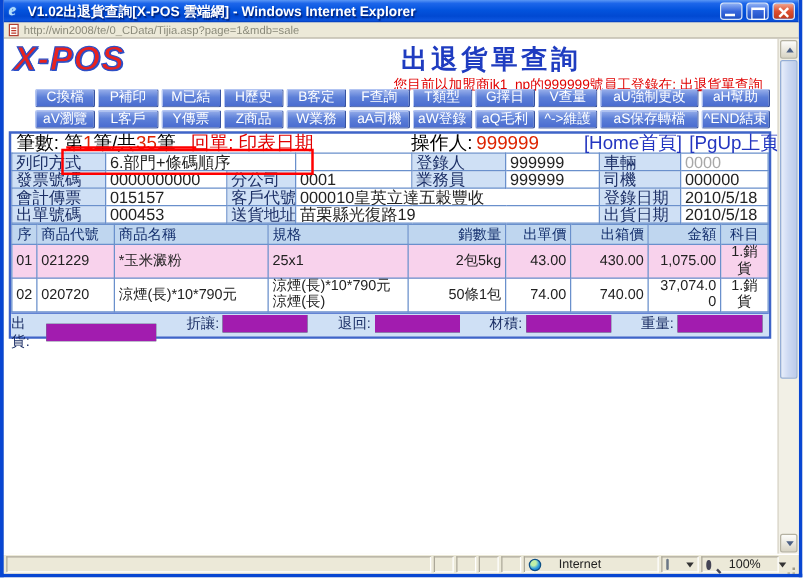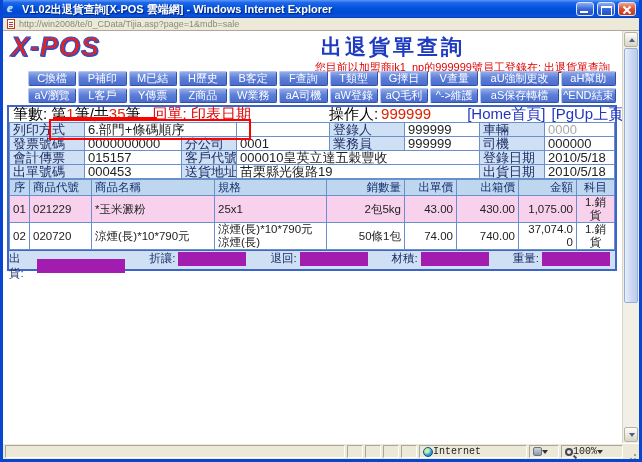--- a/index.html
+++ b/index.html
@@ -90,21 +90,21 @@
   .sb{position:absolute;top:0;right:0;bottom:0;width:17px;background:#f2f0e6;border-left:1px solid #d8d4c8;}
   .sb-btn{position:absolute;left:1px;right:1px;height:15px;background:linear-gradient(180deg,#fdfdfb,#d8d4c4);border:1px solid #b5b2a2;border-radius:2px;cursor:pointer;}
   .sb-up{top:1px;} .sb-down{bottom:1px;}
   .sb-btn::before{content:"";position:absolute;left:4px;border-left:3px solid transparent;border-right:3px solid transparent;}
   .sb-up::before{top:5px;border-bottom:4px solid #4d6185;}
   .sb-down::before{top:5px;border-top:4px solid #4d6185;}
   .sb-thumb{position:absolute;left:1px;right:1px;top:17px;height:62%;background:linear-gradient(90deg,#e8eefb,#cdd9f2 50%,#bccbea);border:1px solid #95aed6;border-radius:2px;cursor:grab;}
 
   
   .statusbar{height:16px;flex:0 0 16px;background:#ece9d8;border-top:1px solid #fff;display:flex;align-items:stretch;font-size:10px;color:#222;}
-  .seg{border:1px solid;border-color:#aca899 #fff #fff #aca899;margin:1px 0 1px 2px;display:flex;align-items:center;padding:0 3px;gap:0;font-family:Liberation Mono, monospace;}
+  .seg{border:1px solid;border-color:#aca899 #fff #fff #aca899;margin:1px 0 1px 2px;display:flex;align-items:center;padding:0 3px;gap:14px;}
   .seg.spacer{flex:1;margin-left:2px;}
   .seg.tiny{width:16px;}
   .globe{width:10px;height:10px;border-radius:50%;background:radial-gradient(circle at 35% 30%,#bff0a8 0 28%,#2f9de0 60%,#1466a8);border:1px solid #0c4f86;}
   .mag{width:8px;height:8px;border:2px solid #445;border-radius:50%;position:relative;}
   .mag::after{content:"";position:absolute;left:6px;top:6px;width:4px;height:2px;background:#445;transform:rotate(45deg);}
   .mini-icon{width:9px;height:9px;background:linear-gradient(180deg,#cfd4da,#8d98a6);border:1px solid #6a7686;border-radius:2px;}
   .drop{width:0;height:0;border-left:3px solid transparent;border-right:3px solid transparent;border-top:4px solid #333;}
   .grip{width:13px;position:relative;margin:1px 1px 1px 2px;}
   .grip::before{content:"";position:absolute;right:2px;bottom:2px;width:2px;height:2px;background:#9e9a87;
     box-shadow:-4px 4px #9e9a87,0 4px #9e9a87,-8px 8px #9e9a87,-4px 8px #9e9a87,0 8px #9e9a87;}

